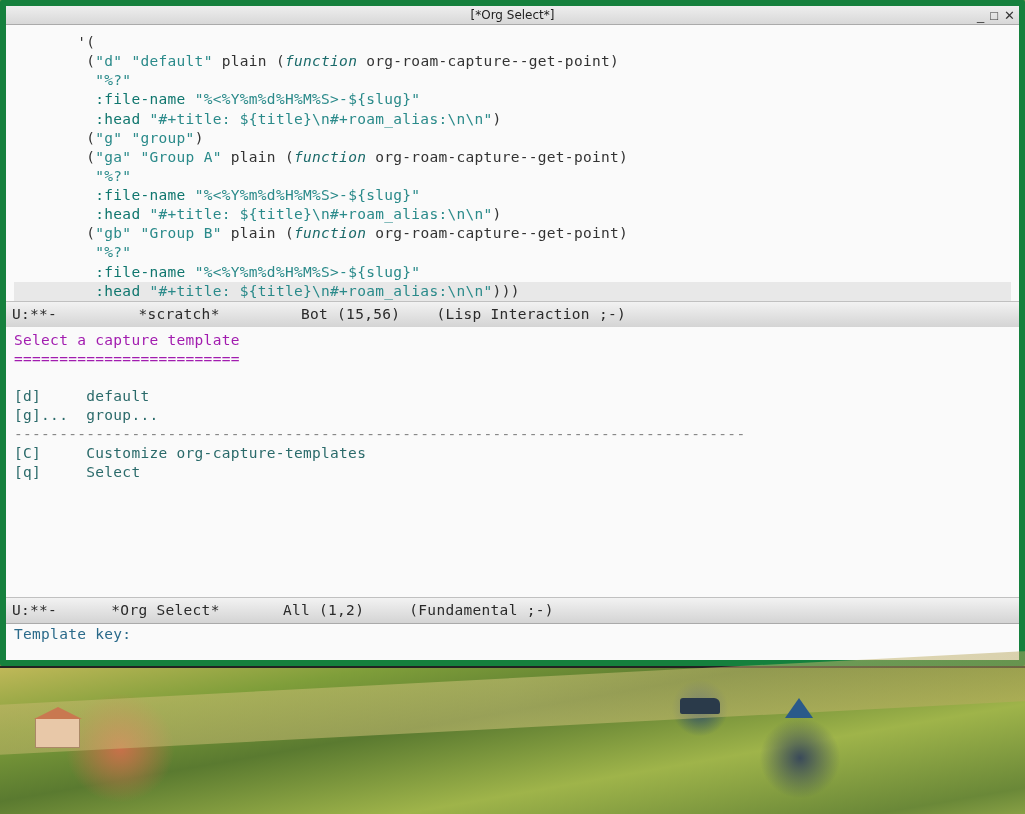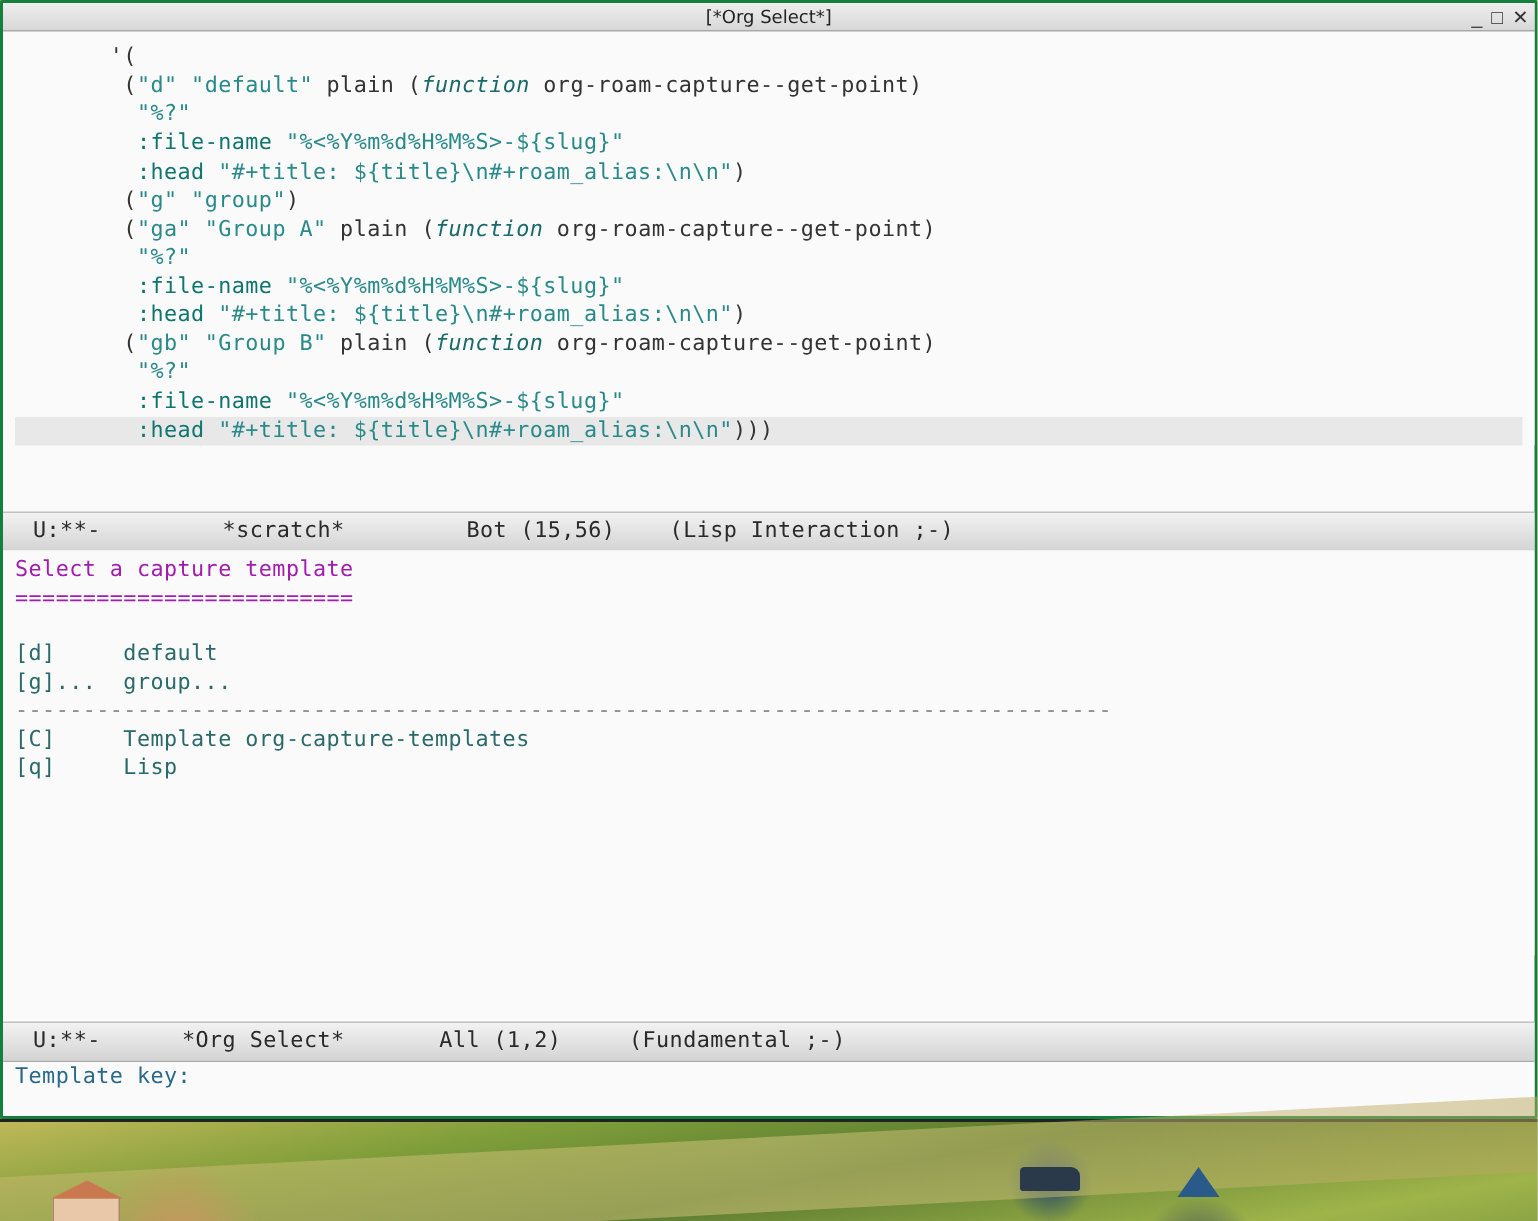--- a/index.html
+++ b/index.html
@@ -6,21 +6,21 @@
     body { 
       font-family: "DejaVu Sans Mono", "Courier New", monospace;
       font-size: 14.5px;
       background: linear-gradient(to bottom, #7a9850 0%, #b8a860 30%, #8a9548 60%, #6b7a3a 100%);
       min-height: 814px;
       width: 1025px;
       overflow: hidden;
     }
     .window {
       background: #fafafa;
-      border: 2px solid #15803d;
+      border: 6px solid #15803d;
       border-radius: 2px;
     }
     .titlebar {
       background: linear-gradient(to bottom, #eeeeee, #d8d8d8);
       height: 19px;
       border-bottom: 1px solid #aaa;
       display: flex;
       align-items: center;
       justify-content: center;
       position: relative;
@@ -50,28 +50,27 @@
     }
     .str { color: #2a8a8a; }
     .kw { color: #1a6a6a; font-style: italic; font-weight: normal; }
     .sym { color: #0f766e; }
     .pun { color: #333; }
     .hl-line { background: #e8e8e8; display: inline-block; width: 100%; }
     
     .modeline {
       background: linear-gradient(to bottom, #f2f2f2, #d4d4d4);
       color: #2a2a2a;
-      padding: 2px 20px;
+      padding: 2px 6px;
       display: flex;
       align-items: center;
       height: 26px;
       letter-spacing: 0.3px;
       border-top: 1px solid #c0c0c0;
       white-space: pre;
-      margin-top: 44px;
     }
     
     .select-area {
       background: #fafafa;
       color: #2a6a6a;
       padding: 4px 8px;
       line-height: 1.3;
       white-space: pre;
       letter-spacing: 0.3px;
       min-height: 270px;
@@ -175,22 +174,22 @@
 <span class="hl-line"><span>         </span><span class="sym">:head</span> <span class="str">"#+title: ${title}\n#+roam_alias:\n\n"</span><span>)))</span></span></div>
 
   <div class="modeline">U:**-         *scratch*         Bot (15,56)    (Lisp Interaction ;-) </div>
 
   <div class="select-area"><span class="select-head">Select a capture template</span>
 <span class="select-head">=========================</span>
 <span></span>
 <span>[d]     default</span>
 <span>[g]...  group...</span>
 <span class="select-dim">---------------------------------------------------------------------------------</span>
-<span>[C]     Template org-capture-templates</span>
-<span>[q]     Lisp</span></div>
+<span>[C]     Customize org-capture-templates</span>
+<span>[q]     Select</span></div>
 
   <div class="modeline">U:**-      *Org Select*       All (1,2)     (Fundamental ;-) </div>
 
   <div class="minibuffer"><span class="minibuffer-prompt">Template key: </span></div>
 </div>
 
 <div class="desktop-strip">
   <div class="path"></div>
   <div class="house"></div>
   <div class="car"></div>

